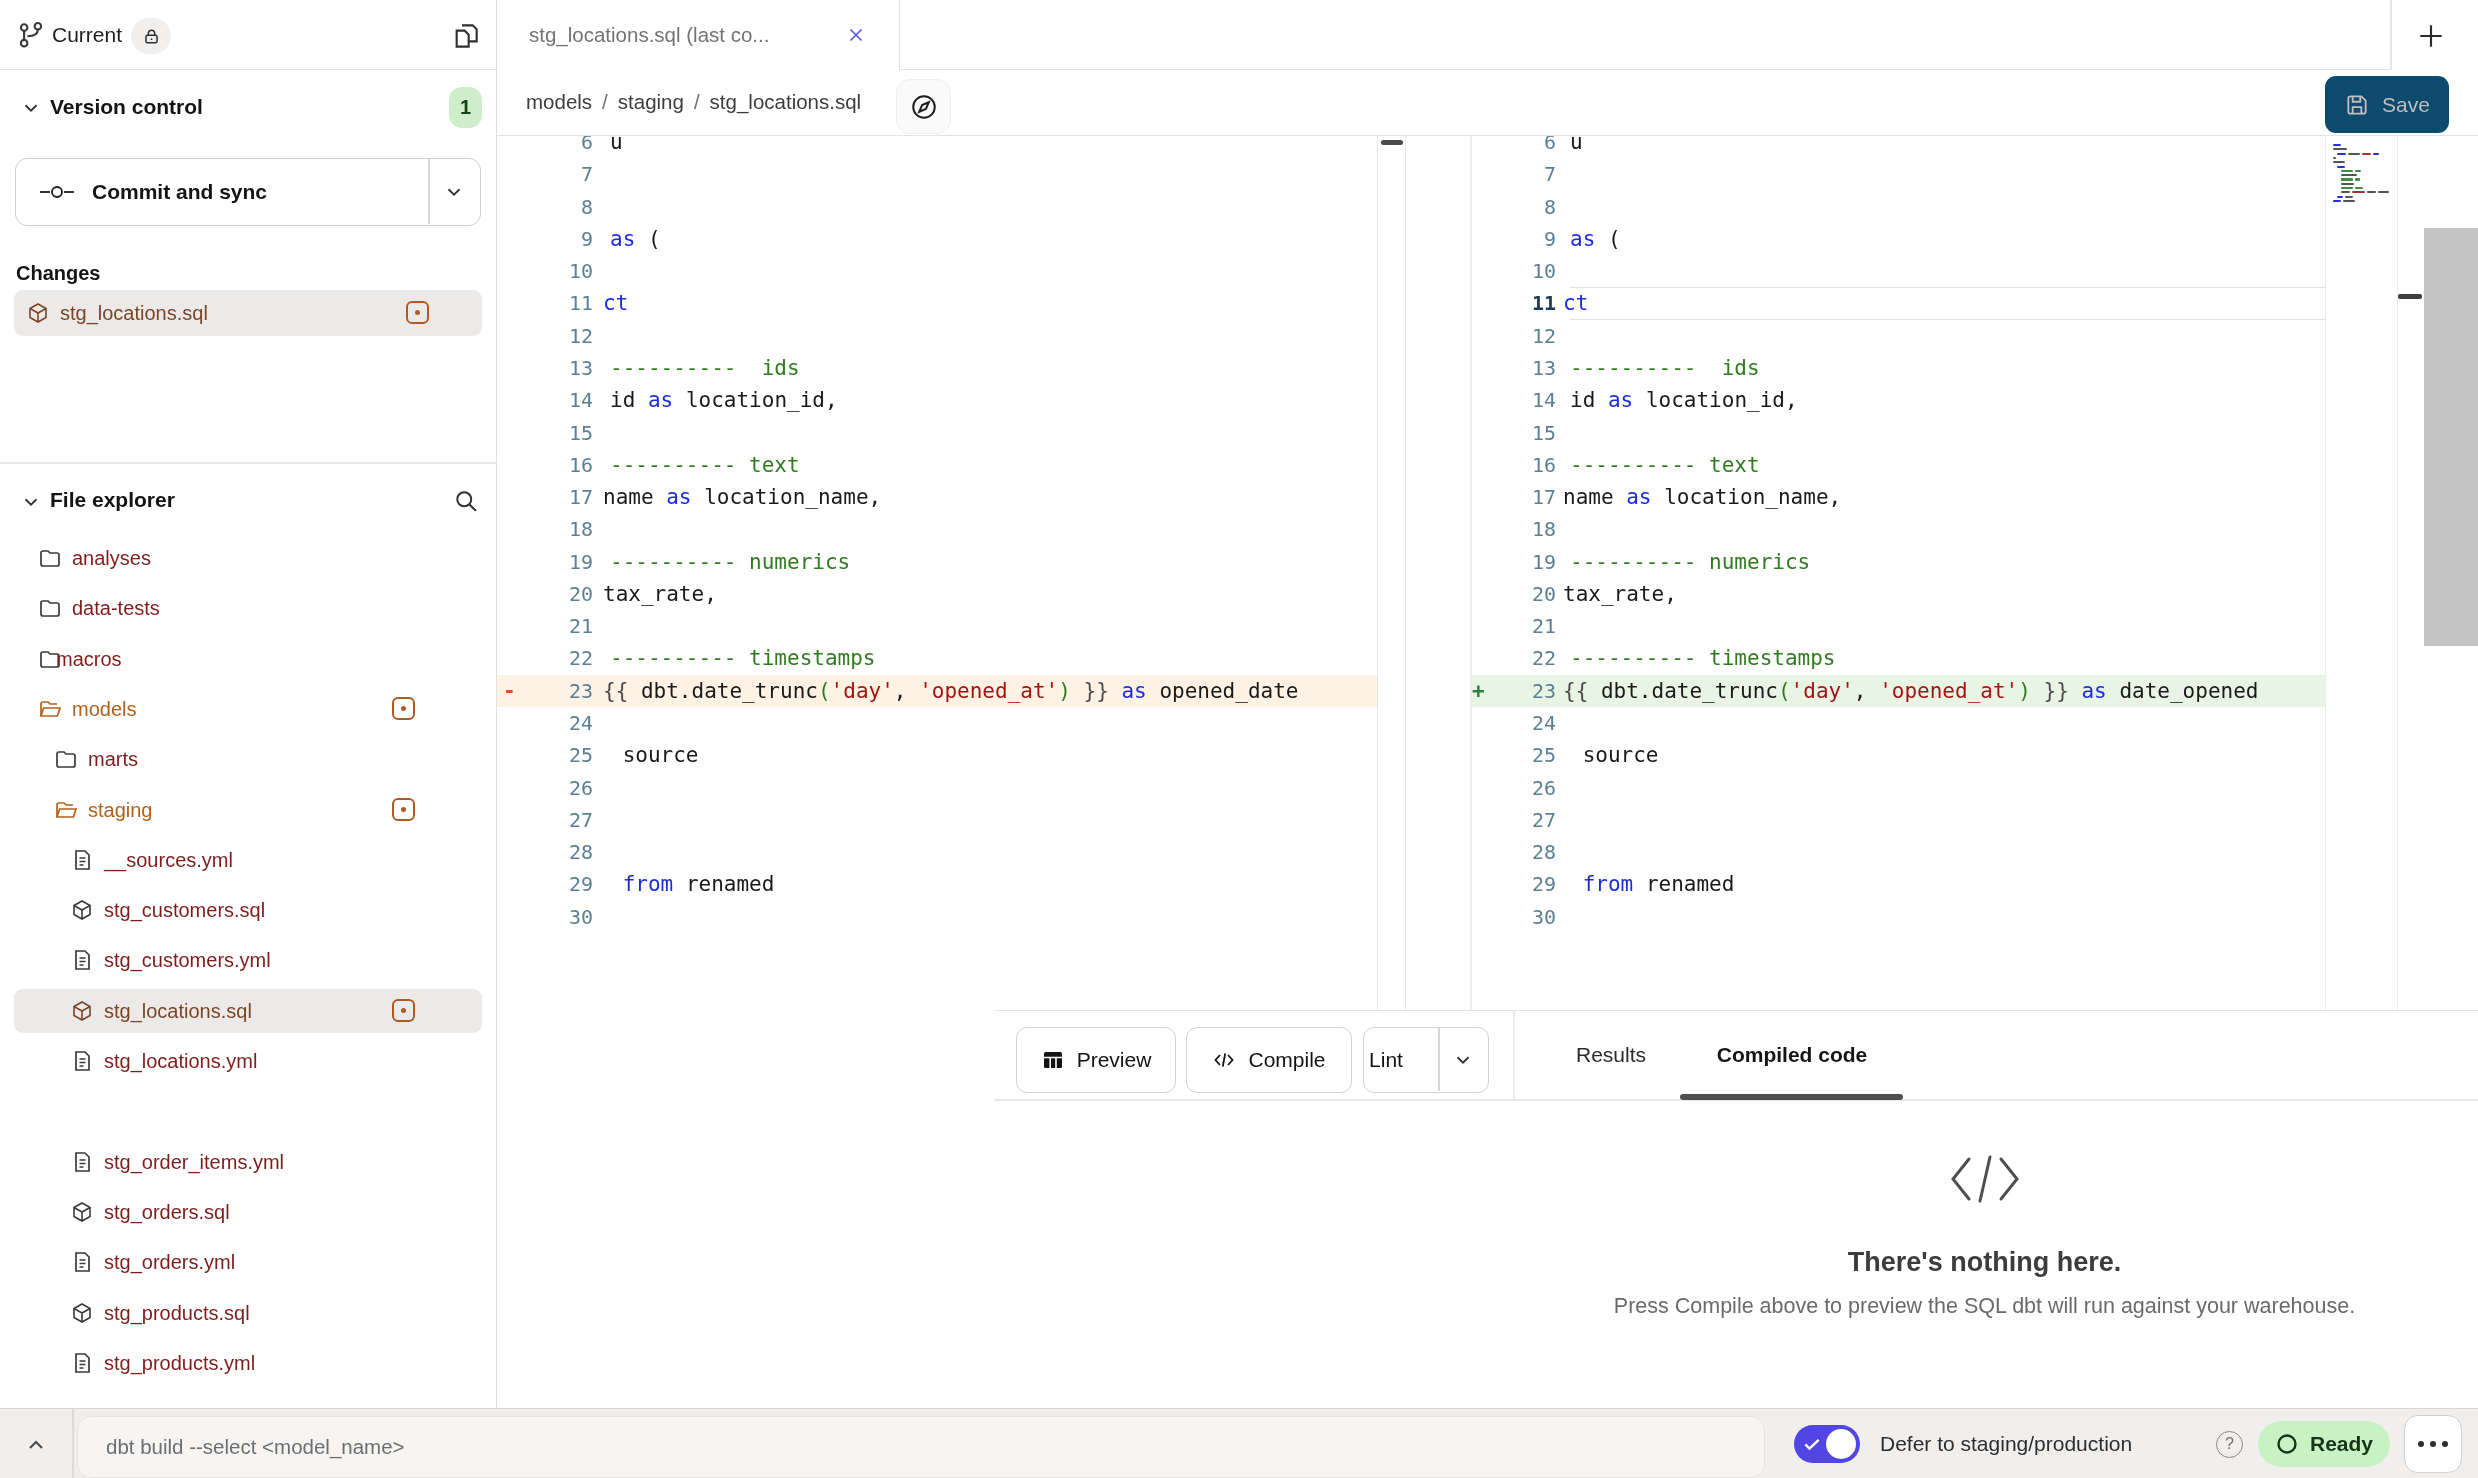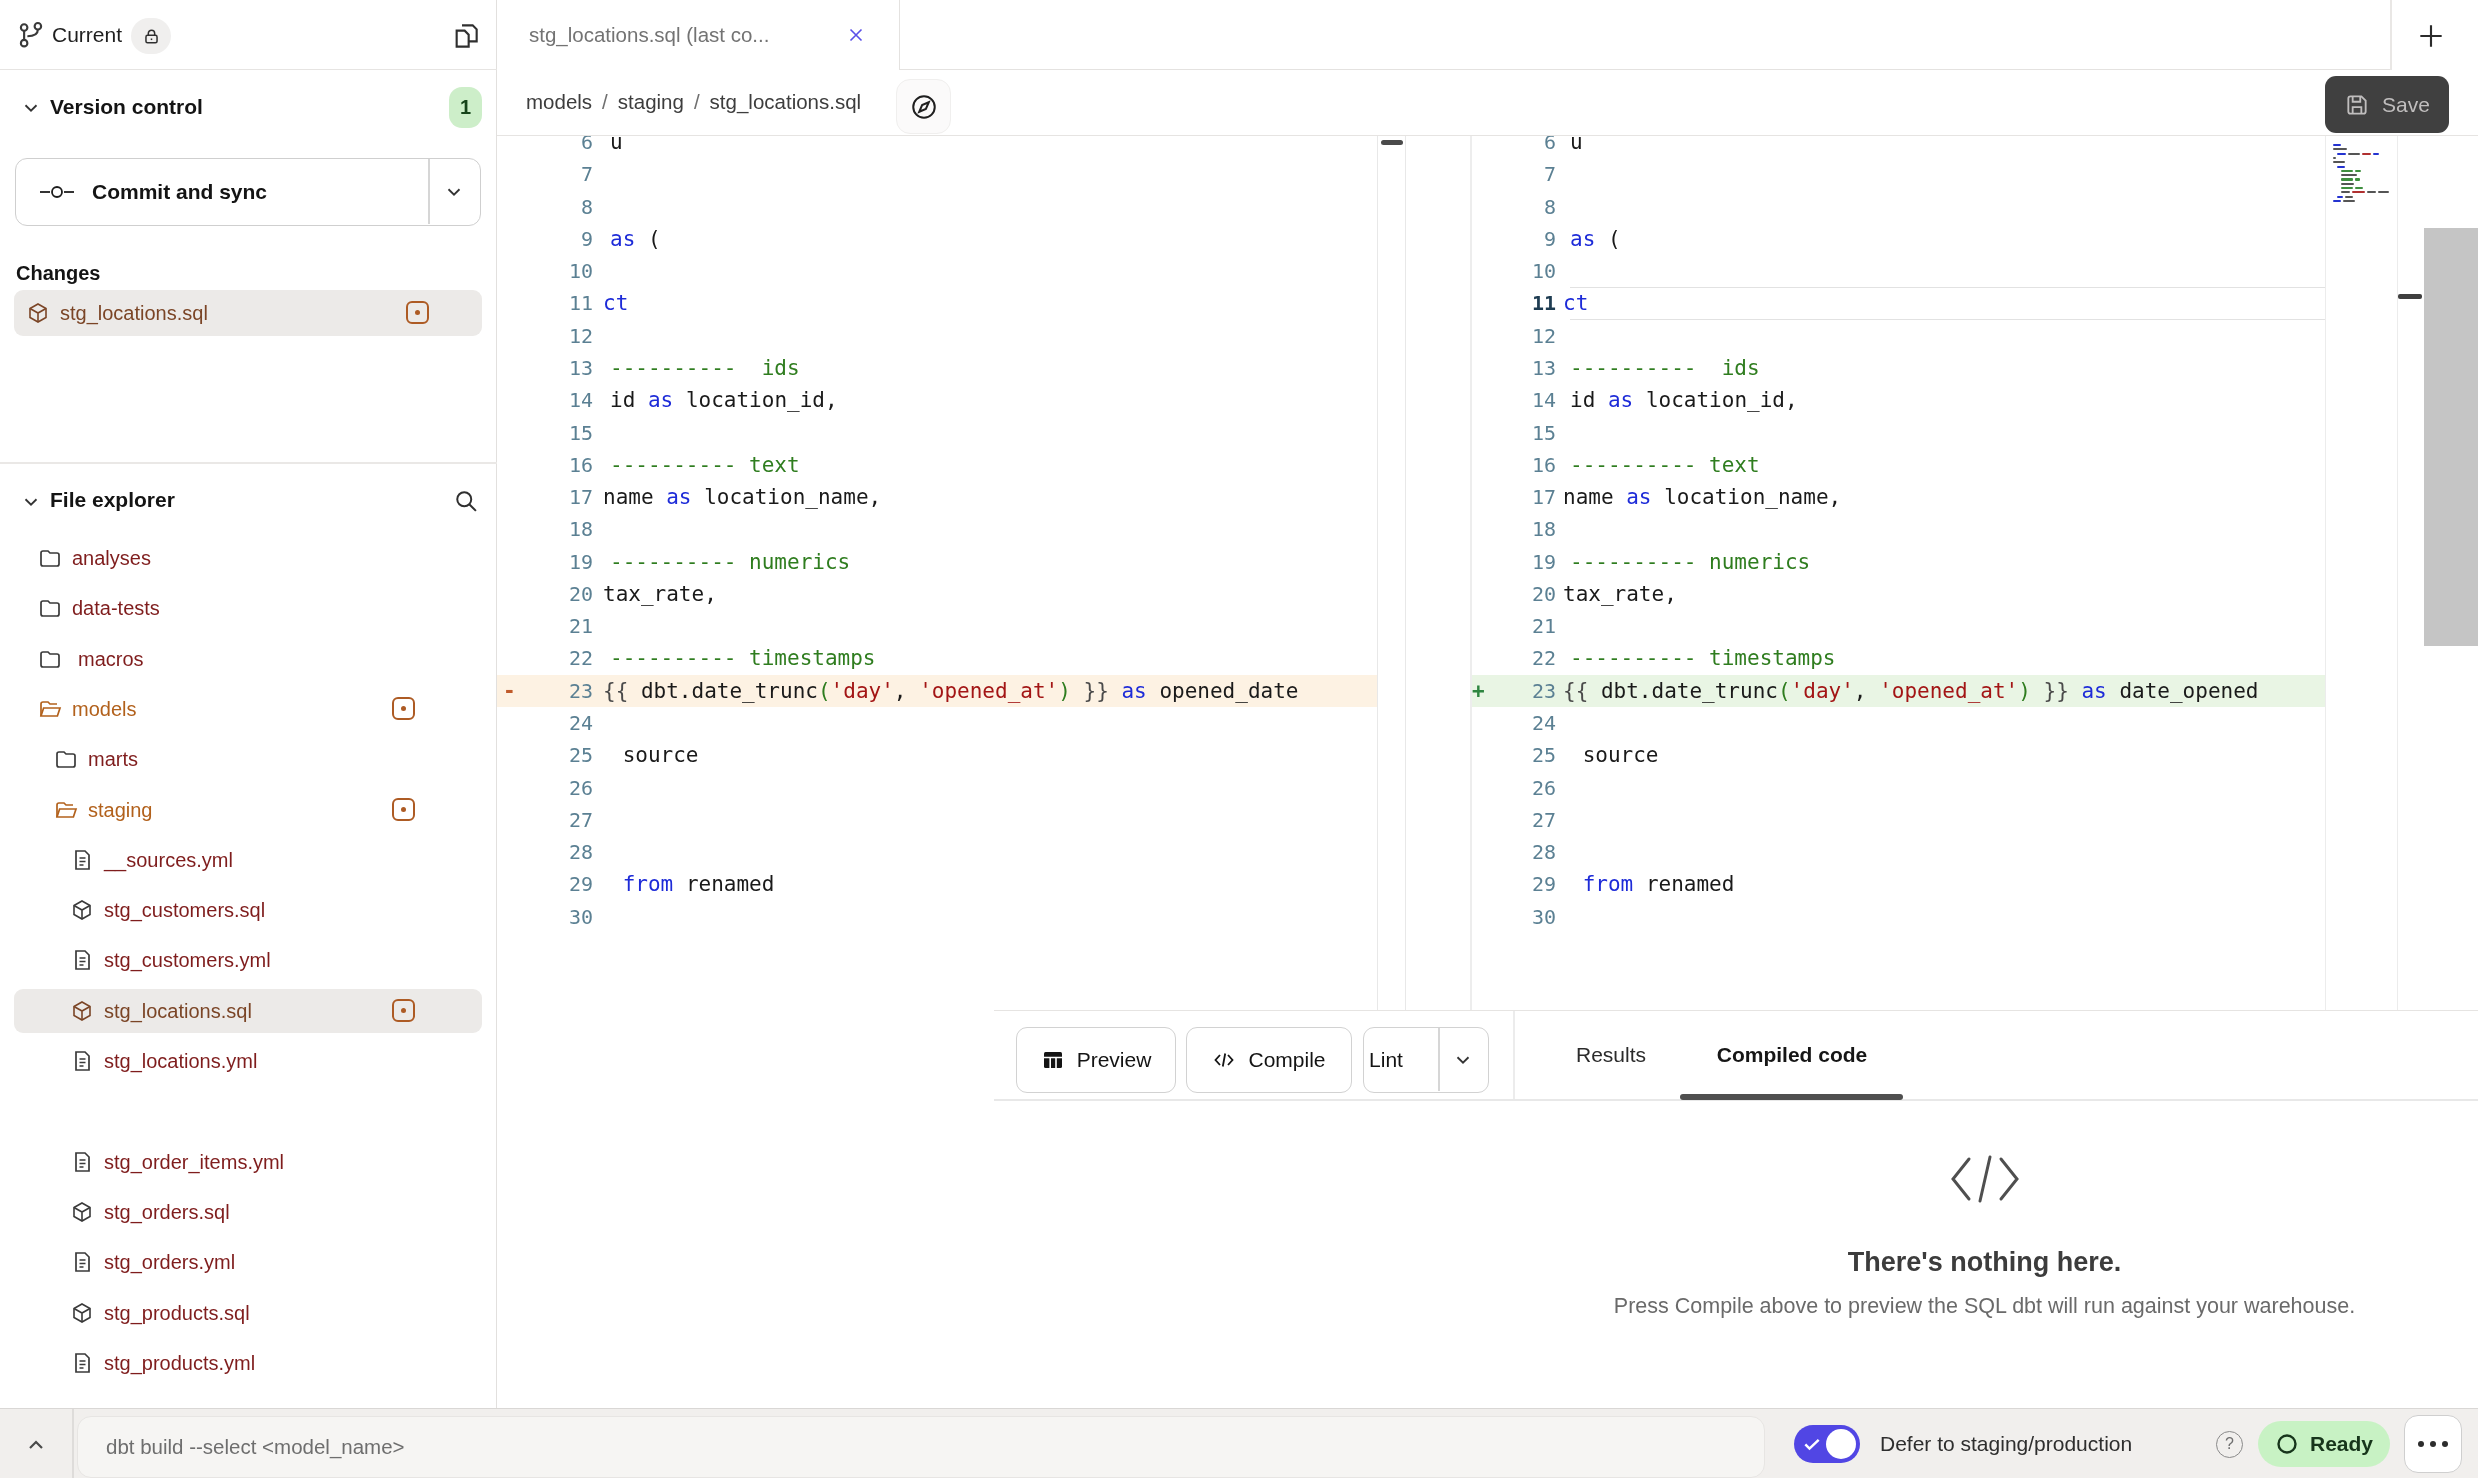--- a/index.html
+++ b/index.html
@@ -56,21 +56,21 @@
   .tab-close { position:absolute; left:348px; top:24px; width:22px; height:22px; color:#5b50e8; cursor:pointer; }
   .strip-border { left:403px; top:68.5px; width:1490px; height:1.5px; background:#e4e2e0; }
   .strip-divider { left:1893px; top:0; width:1.5px; height:70px; background:#e9e7e5; }
   .newtab-btn { left:1918px; top:20px; width:32px; height:32px; color:#2b2b2b; cursor:pointer; }
 
   .crumb-row { left:0; top:70px; width:1981px; height:66px; background:#fff; border-bottom:1.5px solid #e6e4e2; }
   .crumb { position:absolute; left:29px; top:0; height:64px; line-height:64px; font-size:20.5px; color:#3d3d3d; }
   .crumb .sep { color:#6f6f6f; padding:0 10px; }
   .lineage-btn { position:absolute; left:399px; top:9px; width:55px; height:55px; border-radius:14px; background:#fbfafa;
                  border:1px solid #f0efee; display:flex; align-items:center; justify-content:center; color:#1f1f1f; cursor:pointer; }
-  .save-btn { position:absolute; left:1828px; top:6px; width:124px; height:57px; border-radius:11px; background:#404040;
+  .save-btn { position:absolute; left:1828px; top:6px; width:124px; height:57px; border-radius:11px; background:#0c4a6e;
               display:flex; align-items:center; justify-content:center; gap:12px; color:#c0bebe; font-size:21px; font-weight:500; }
 
   
   .editor { left:497px; top:136px; width:1981px; height:874px; background:#fff; overflow:hidden;
             font-family:"DejaVu Sans Mono", monospace; font-size:21px; }
   .erow { position:absolute; height:32.28px; line-height:32.28px; white-space:pre; }
   .band { position:absolute; height:32.28px; }
   .band-del { background:#fdf2e3; }
   .band-add { background:#e9f5e4; }
   .lnum { position:absolute; height:32.28px; line-height:32.28px; text-align:right; color:#5b8093; font-size:20px; }
@@ -223,21 +223,21 @@
             </svg>
           </span>
           <span class="tree-lbl" style="left:72px">data-tests</span>
         </div>
         <div class="tree-row" style="top: 100.6px;">
           <span class="tree-icon" style="left:38px">
             <svg viewBox="0 0 24 24" width="24" height="24" fill="none" stroke="currentColor" stroke-width="1.7">
               <path d="M3 7a2 2 0 0 1 2-2h5l2 2h7a2 2 0 0 1 2 2v9a2 2 0 0 1-2 2H5a2 2 0 0 1-2-2V7z"></path>
             </svg>
           </span>
-          <span class="tree-lbl" style="left:78px">macros</span>
+          <span class="tree-lbl" style="left:56px">macros</span>
         </div>
         <div class="tree-row accent" style="top: 150.9px;">
           <span class="tree-icon" style="left:38px">
             <svg viewBox="0 0 24 24" width="24" height="24" fill="none" stroke="currentColor" stroke-width="1.7">
               <path d="M3 19V7a2 2 0 0 1 2-2h5l2 2h7"></path>
               <path d="M3 19l2.6-8H22l-2.6 8H3z"></path>
             </svg>
           </span>
           <span class="tree-lbl" style="left:72px">models</span>
           <span class="mod-badge"></span>

